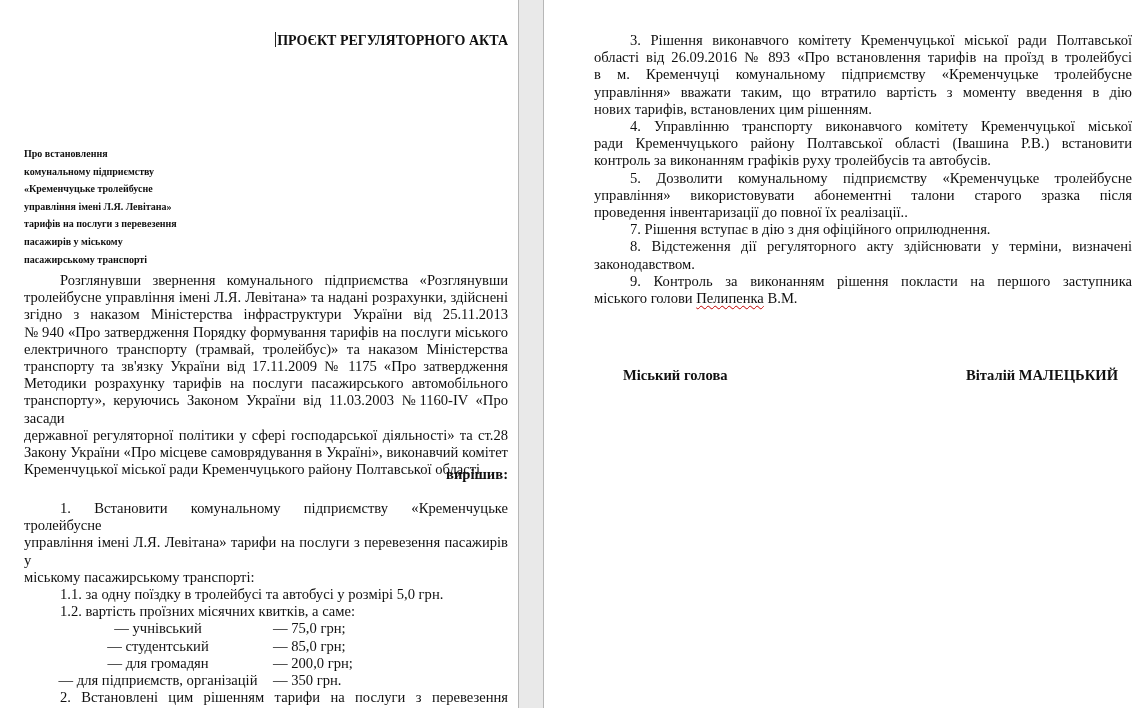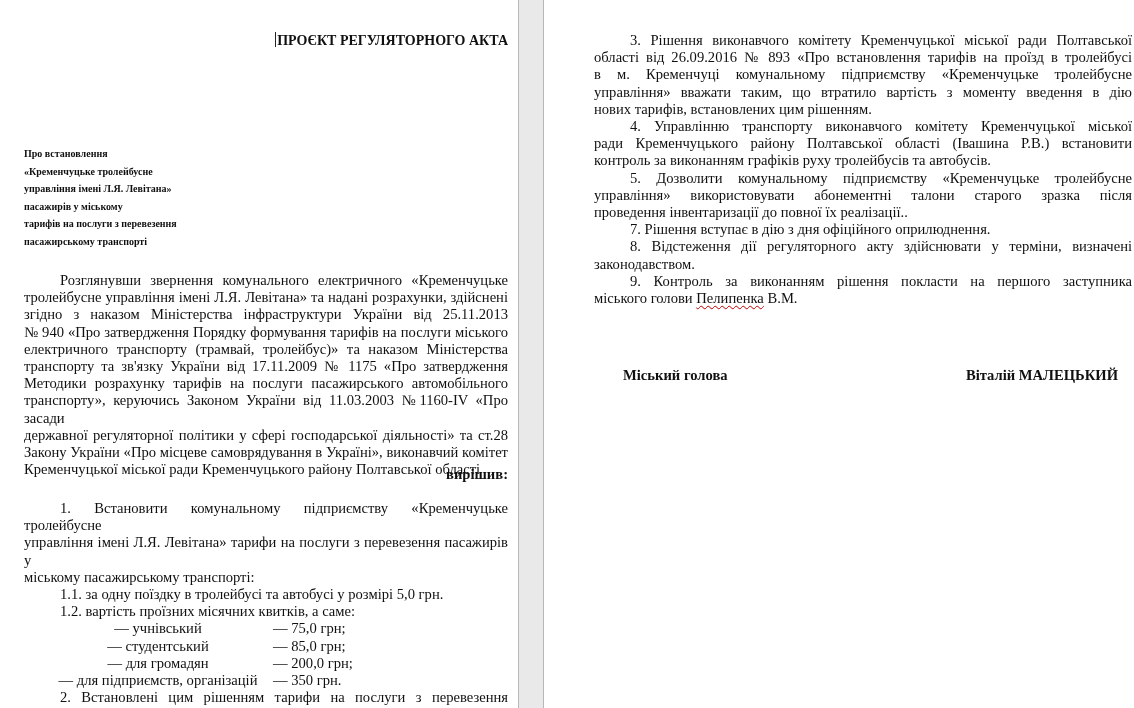--- a/index.html
+++ b/index.html
@@ -39,29 +39,30 @@
 </head>
 <body>
 
 <div class="page" id="page1">
   <div class="col" id="col-left">
 
     <div class="doc-title"><span class="caret"></span><span>ПРОЄКТ РЕГУЛЯТОРНОГО АКТА</span></div>
 
     <div class="subject">
       <div class="line">Про встановлення</div>
+      <div class="line">комунальному підприємству</div>
       <div class="line">«Кременчуцьке тролейбусне</div>
       <div class="line">управління імені Л.Я. Левітана»</div>
+      <div class="line">тарифів на послуги з перевезення</div>
       <div class="line">пасажирів у міському</div>
-      <div class="line">тарифів на послуги з перевезення</div>
       <div class="line">пасажирському транспорті</div>
     </div>
 
     <div class="preamble">
-      <div class="line j ind">Розглянувши звернення комунального електричного «Кременчуцьке</div>
+      <div class="line j ind">Розглянувши звернення комунального підприємства «Розглянувши</div>
       <div class="line j">тролейбусне управління імені Л.Я. Левітана» та надані розрахунки, здійснені</div>
       <div class="line j">згідно з наказом Міністерства інфраструктури України від 25.11.2013</div>
       <div class="line j">№ 940 «Про затвердження Порядку формування тарифів на послуги міського</div>
       <div class="line j">електричного транспорту (трамвай, тролейбус)» та наказом Міністерства</div>
       <div class="line j">транспорту та зв'язку України від 17.11.2009 № 1175 «Про затвердження</div>
       <div class="line j">Методики розрахунку тарифів на послуги пасажирського автомобільного</div>
       <div class="line j">транспорту», керуючись Законом України від 11.03.2003 №1160-IV «Про засади</div>
       <div class="line j">державної регуляторної політики у сфері господарської діяльності» та ст.28</div>
       <div class="line j">Закону України «Про місцеве самоврядування в Україні», виконавчий комітет</div>
       <div class="line">Кременчуцької міської ради Кременчуцького району Полтавської області</div>

